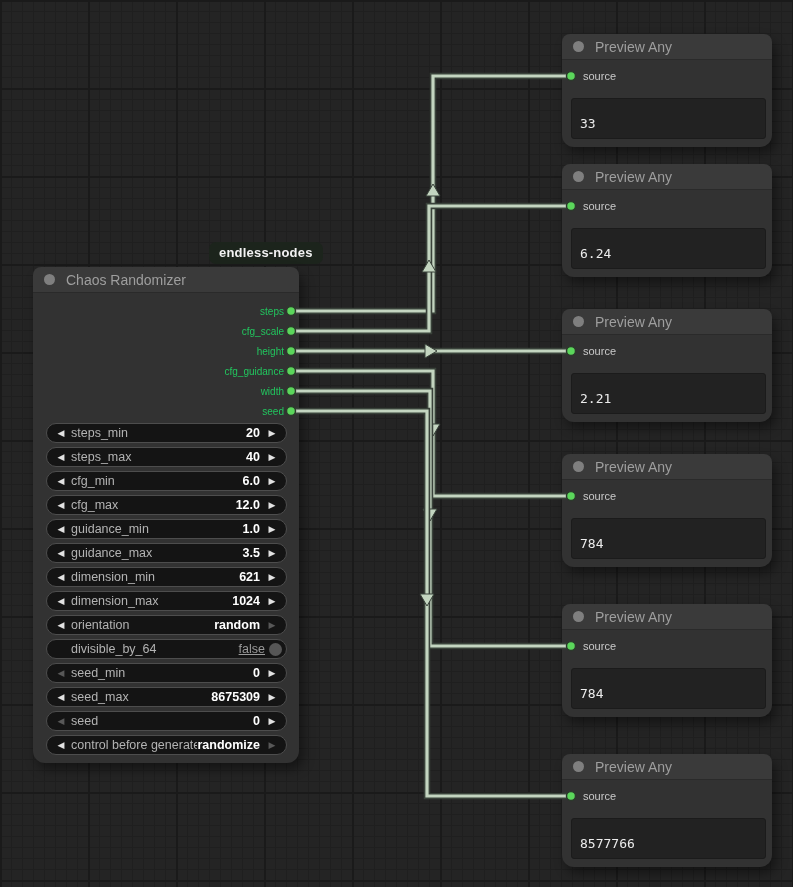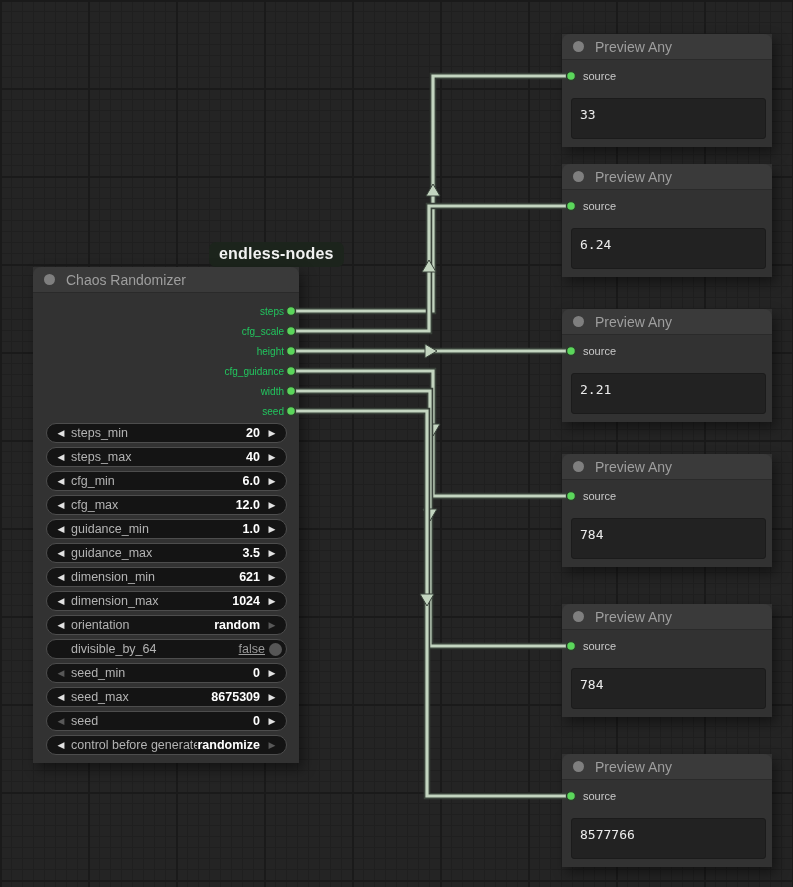--- a/index.html
+++ b/index.html
@@ -7,21 +7,21 @@
     position:relative;width:793px;height:887px;overflow:hidden;
     font-family:"Liberation Sans",sans-serif;
     background-color:#242424;
     background-image:
       linear-gradient(to right,#1a1a1a 2px,transparent 2px),
       linear-gradient(to bottom,#1a1a1a 2px,transparent 2px),
       linear-gradient(to right,#1f1f1f 1px,transparent 1px),
       linear-gradient(to bottom,#1f1f1f 1px,transparent 1px);
     background-size:88px 88px,88px 88px,11px 11px,11px 11px;
   }
-  .node{position:absolute;background:#323232;border-radius:0;
+  .node{position:absolute;background:#323232;border-radius:12px;
         box-shadow:4px 6px 12px rgba(0,0,0,.45);}
   .nheader{height:26px;background:#3a3a3a;border-radius:8px 8px 0 0;
            display:flex;align-items:center;padding:0 11px;
            border-bottom:1px solid #2a2a2a;box-sizing:border-box;}
   .ndot{width:11px;height:11px;border-radius:50%;background:#7f7f7f;
         margin-right:11px;flex:none;}
   .ntitle{color:#9e9e9e;font-size:14px;white-space:nowrap;}
 
   
   .chaos{left:33px;top:267px;width:266px;height:496px;}
@@ -44,27 +44,27 @@
   .wtoggle{width:13px;height:13px;border-radius:50%;background:#565656;
            flex:none;margin-right:-2px;}
 
   
   .preview{left:562px;width:210px;height:113px;}
   .source-row{margin-top:6px;height:20px;display:flex;align-items:center;
               padding-left:21px;}
   .src-label{color:#c9c9c9;font-size:11px;}
   .ptext{position:absolute;left:9px;top:64px;width:195px;height:41px;
          background:#222222;border:1px solid #1b1b1b;border-radius:3px;
-         box-sizing:border-box;padding:8px 8px;
+         box-sizing:border-box;padding:17px 8px;
          font-family:"DejaVu Sans Mono",monospace;font-size:13px;color:#ececec;
          white-space:pre;}
 
   
   .badge{position:absolute;left:209px;top:242px;background:#1c241c;
-         color:#f2f2f2;font-size:16px;font-weight:700;
+         color:#f2f2f2;font-size:13px;font-weight:700;
          padding:3px 10px 4px;border-radius:7px;letter-spacing:.2px;}
 
   
   svg.wires{position:absolute;left:0;top:0;pointer-events:none;}
   .wire-outline{fill:none;stroke:#39423a;stroke-width:6.5;}
   .wire-core{fill:none;stroke:#c3d5c0;stroke-width:3.2;}
   .arrow{fill:#c3d5c0;stroke:#39423a;stroke-width:1;}
   .port{fill:#5bd65b;stroke:#2c3a2c;stroke-width:1.5;}
 </style>
 </head>

